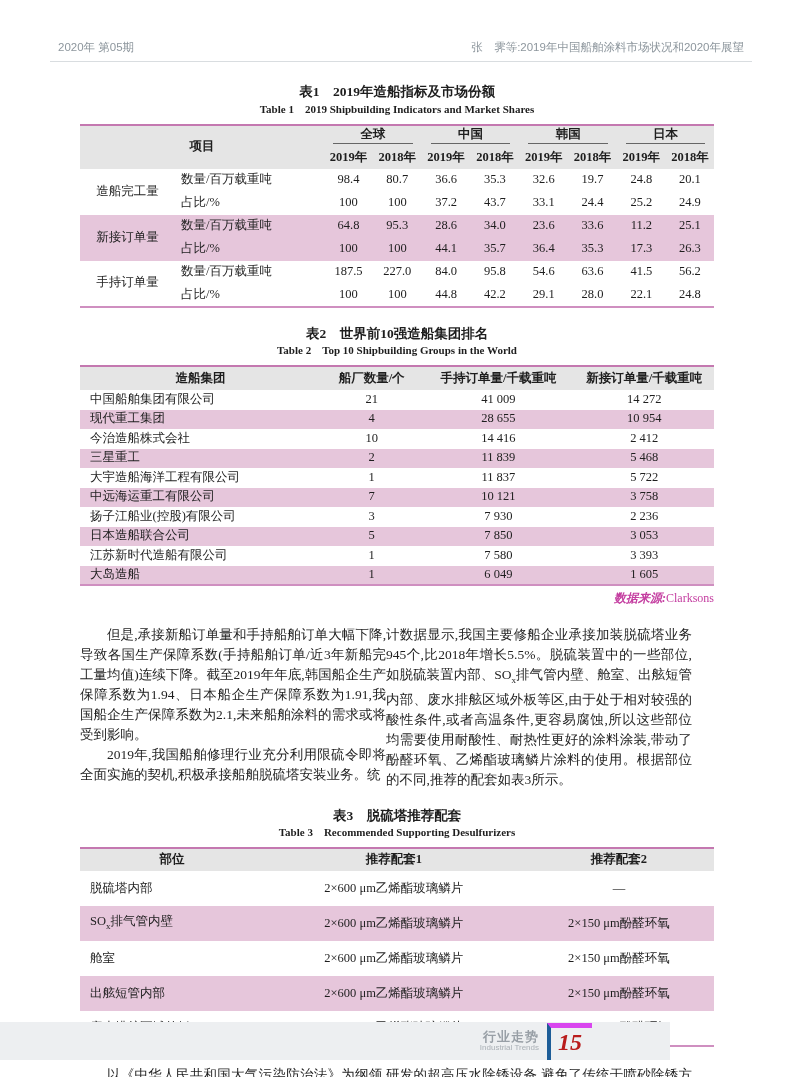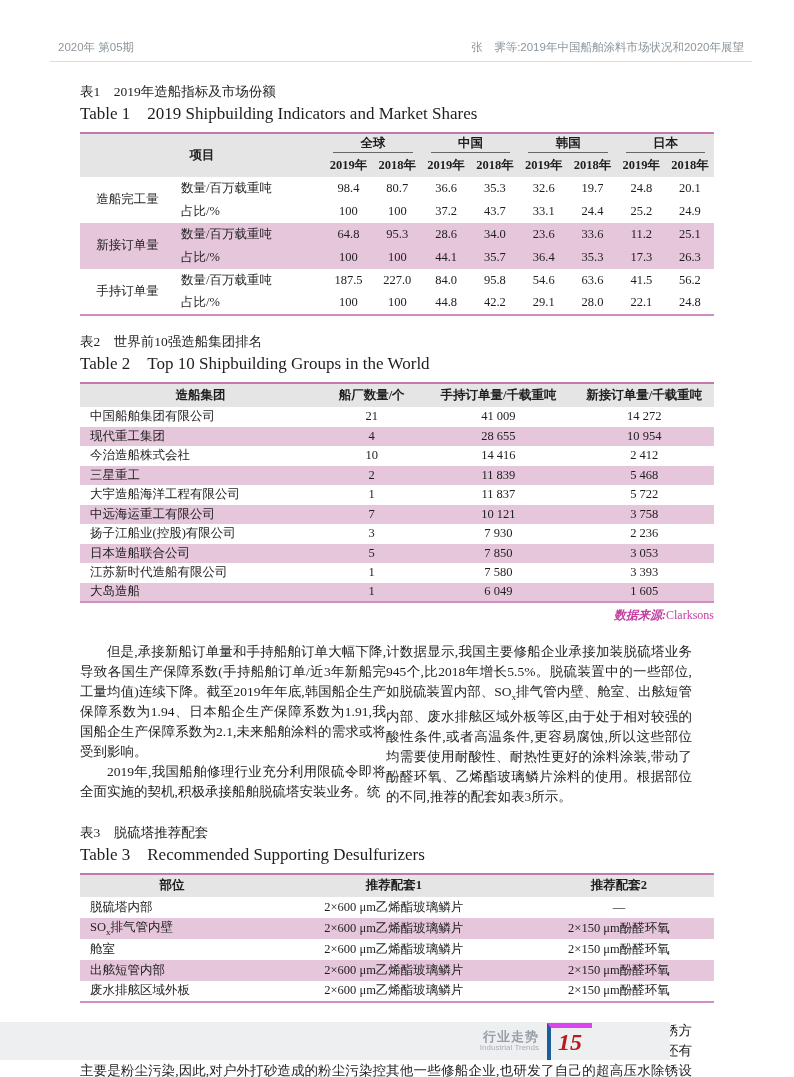--- a/index.html
+++ b/index.html
@@ -12,44 +12,44 @@
   
   .page-header{
     margin:0 -38px 0 -30px;
     padding:40px 8px 6px 8px;
     display:flex;justify-content:space-between;
     font-size:11.5px;color:#8d969d;
     border-bottom:1px solid #d9dde0;
     font-family:"Liberation Sans","DejaVu Sans",sans-serif;
   }
   
-  .tbl-title{ font-weight:normal; line-height:1.45; }
+  .tbl-title{ text-align:center; font-weight:bold; line-height:1.45; }
   .tbl-title .zh{font-size:13.5px; display:block;}
-  .tbl-title .en{font-size:17px; display:block;}
+  .tbl-title .en{font-size:11px; display:block;}
   .mt1{margin-top:20px;}
   .mt2{margin-top:16px;}
   
   table{border-collapse:collapse;width:100%;table-layout:fixed;}
   td,th{padding:0 2px;font-weight:normal;text-align:center;vertical-align:middle;
         font-size:12.5px;line-height:1.1;overflow:hidden;white-space:nowrap;}
   thead th{background:#e5e5e5;font-weight:bold;}
   .tframe{border-top:2.5px solid #c478b0;border-bottom:2px solid #cf8fc0;margin-top:6px;}
   .pinkrow td{background:#e6c6db;}
   
   .t1 thead tr{height:22px;}
   .t1 tbody tr{height:23px;}
   .t1 .spanner-inner{border-bottom:1px solid #666;padding-bottom:1px;margin:0 7px;}
   .t1 td.metric{text-align:left;padding-left:6px;}
   
   .t2 thead tr{height:24px;}
   .t2 tbody tr{height:19.5px;}
   .t2 td.name{text-align:left;padding-left:10px;}
   
   .t3 thead tr{height:23px;}
-  .t3 tbody tr{height:21px;}
+  .t3 tbody tr{height:35px;}
   .t3 td.part{text-align:left;padding-left:10px;}
   sub{font-size:9px;}
   
   .source-note{
     text-align:right;margin-top:4px;font-size:12px;color:#c43da0;
   }
   .source-note .zh{font-style:italic;font-weight:bold;text-align:center;}
   
   .two-col{display:flex;margin-top:18px;}
   .col{width:306px;text-align:justify;font-size:13.5px;line-height:20px;}

